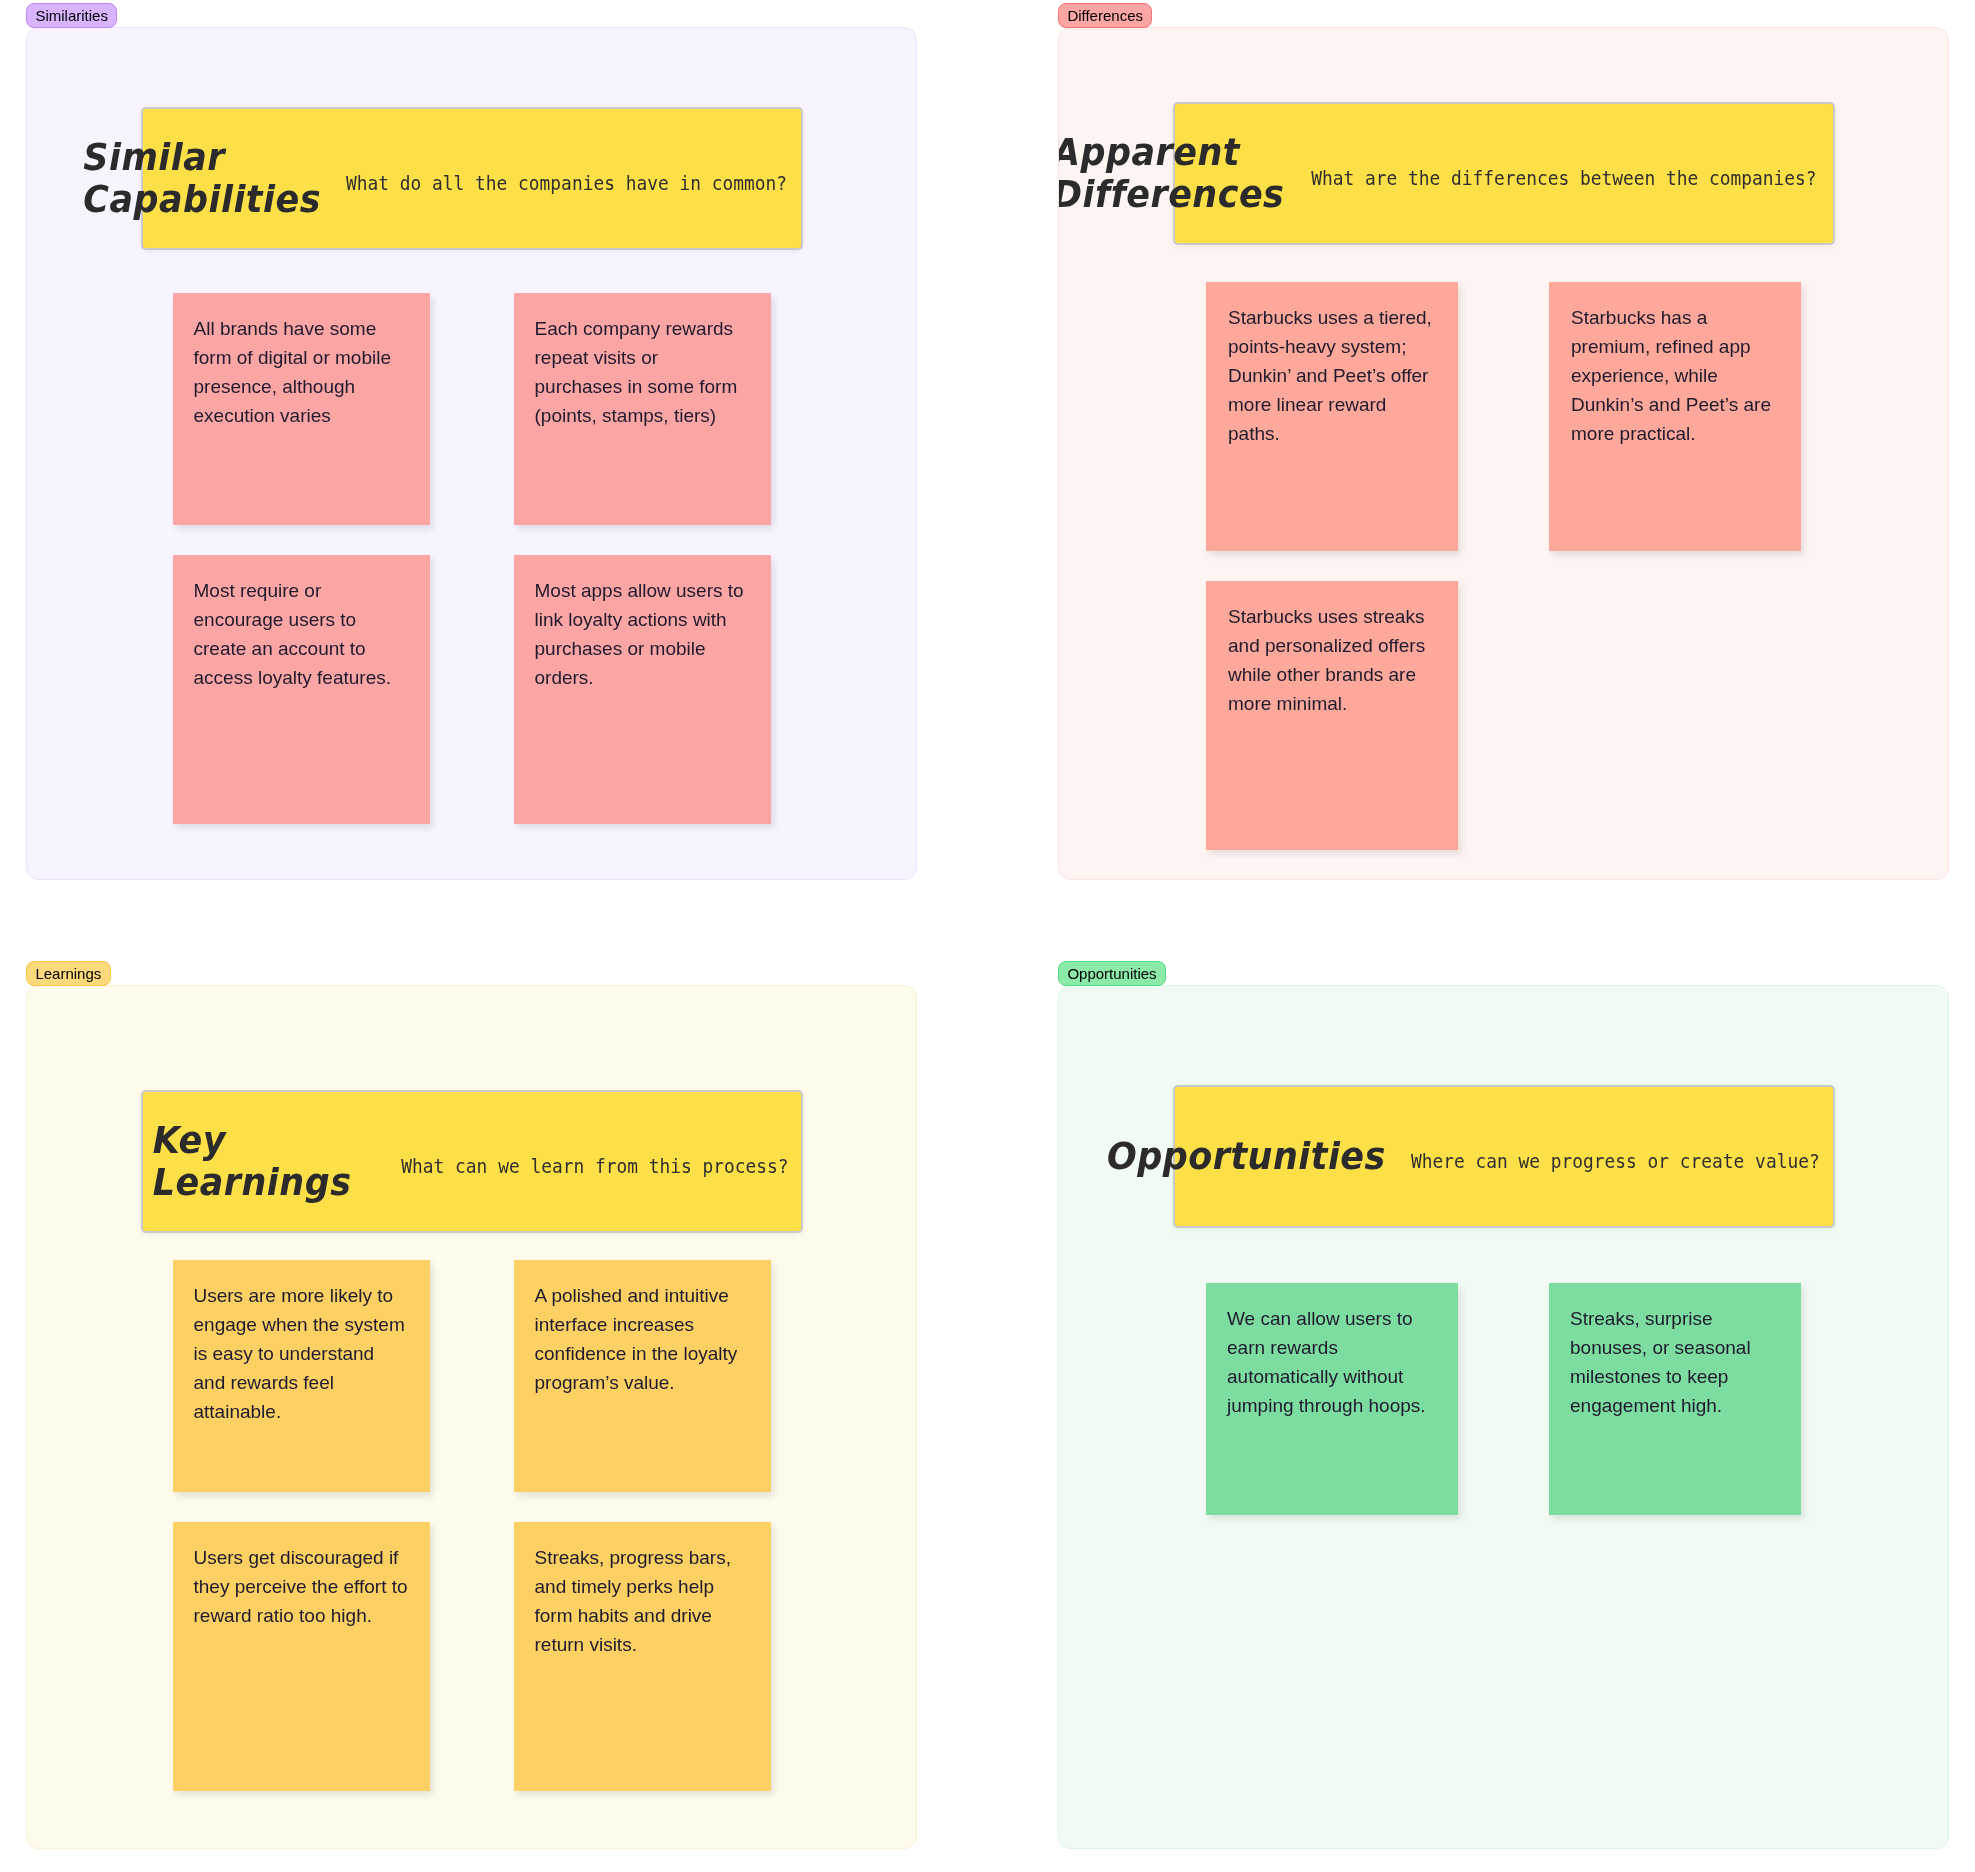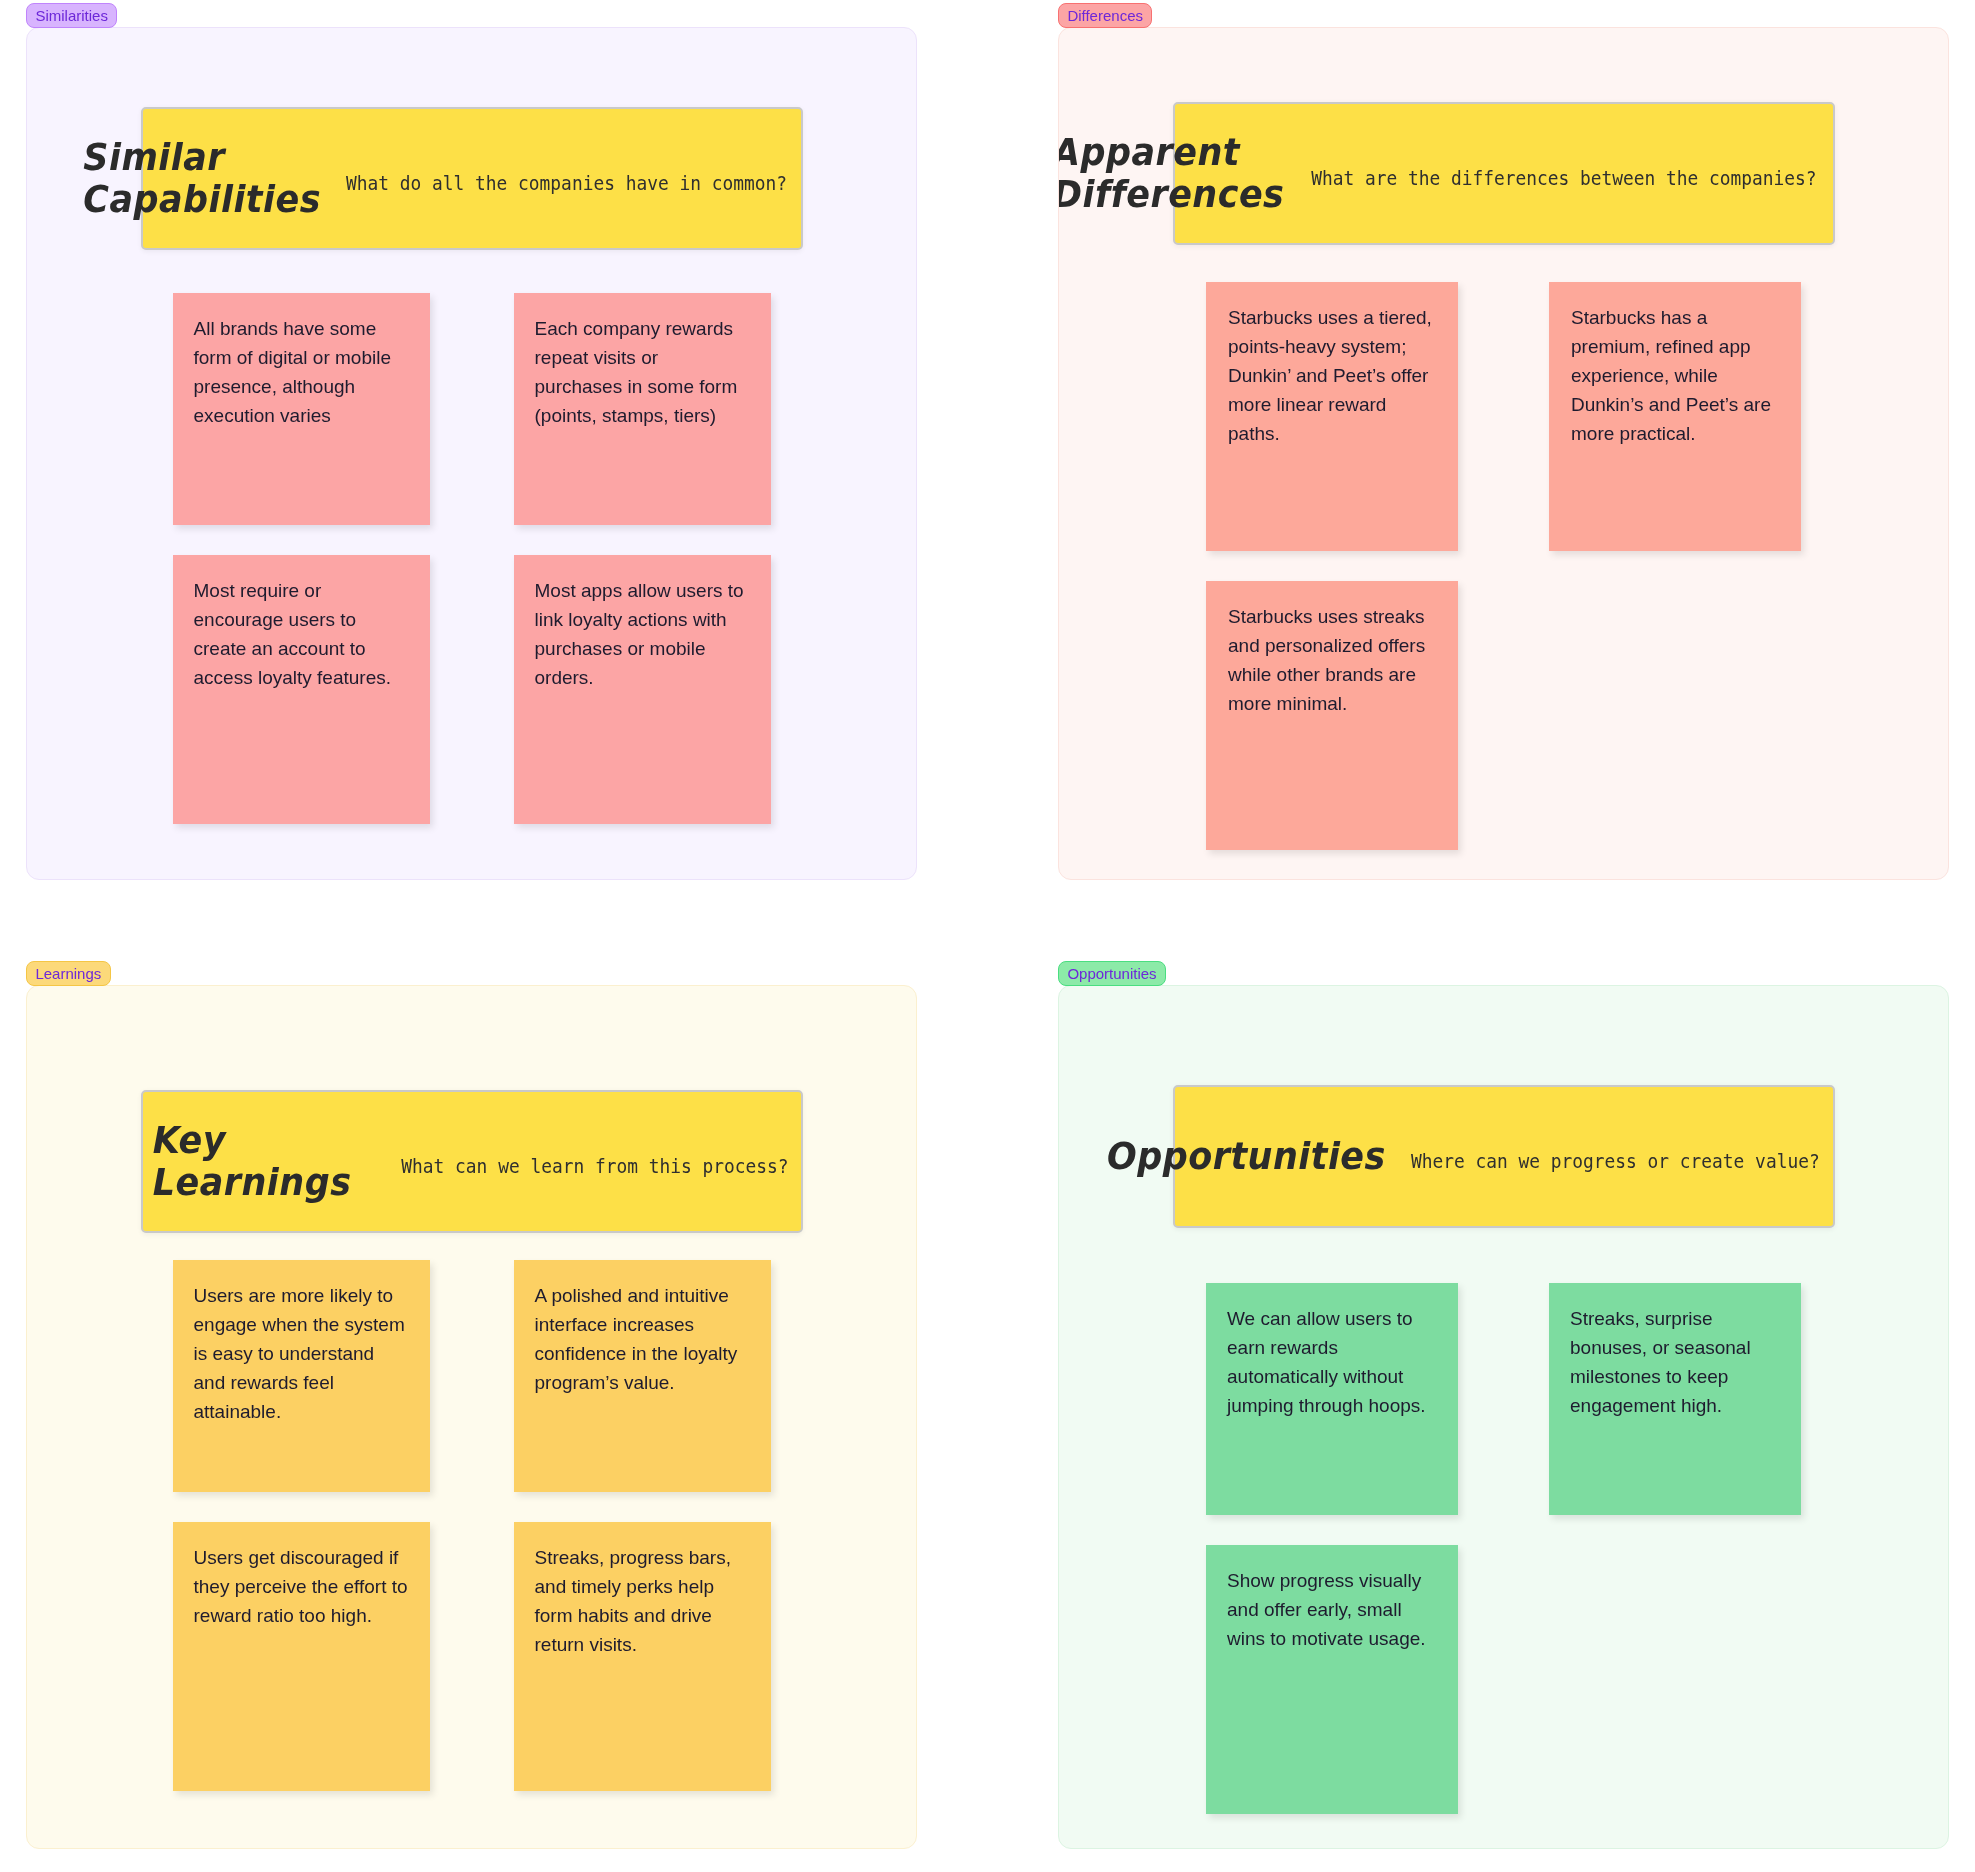--- a/index.html
+++ b/index.html
@@ -31,21 +31,21 @@
   .panel-chip {
     position: absolute;
     top: 3px;
     left: 26px;
     z-index: 5;
     display: inline-block;
     padding: 3.5px 8.4px 4.4px 8.4px;
     border-radius: 8px;
     font-size: 15px;
     line-height: 1;
-    color: #6d28d9;
+    color: #000000;
     white-space: nowrap;
     border: 1px solid rgba(0,0,0,0.10);
   }
 
   
   .panel {
     position: absolute;
     left: 26px;
     right: 26px;
     top: 27px;
@@ -210,20 +210,19 @@
     <div class="panel-chip">Opportunities</div>
     <div class="panel">
       <div class="panel-inner">
         <div class="header-card">
           <div class="header-title">Opportunities</div>
           <div class="header-sub">Where can we progress or create value?</div>
         </div>
         <div class="notes">
           <div class="note short">We can allow users to earn rewards automatically without jumping through hoops.</div>
           <div class="note short">Streaks, surprise bonuses, or seasonal milestones to keep engagement high.</div>
-          <div class="note tall">Show progress visually and offer early, small wins to motivate usage.</div>
         </div>
       </div>
     </div>
   </section>
 
 </div>
 
 
 </body></html>

